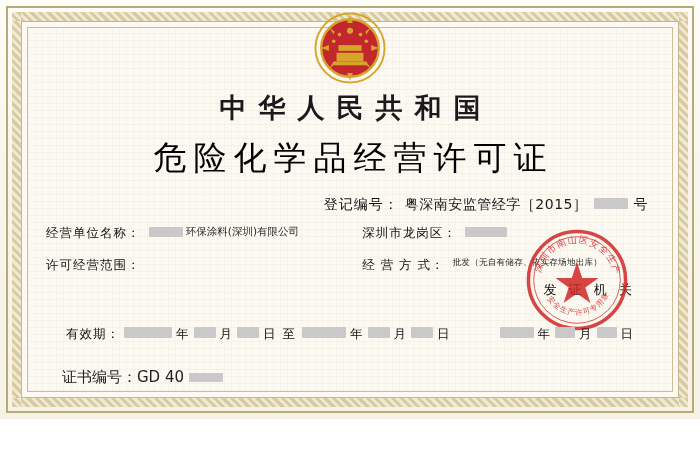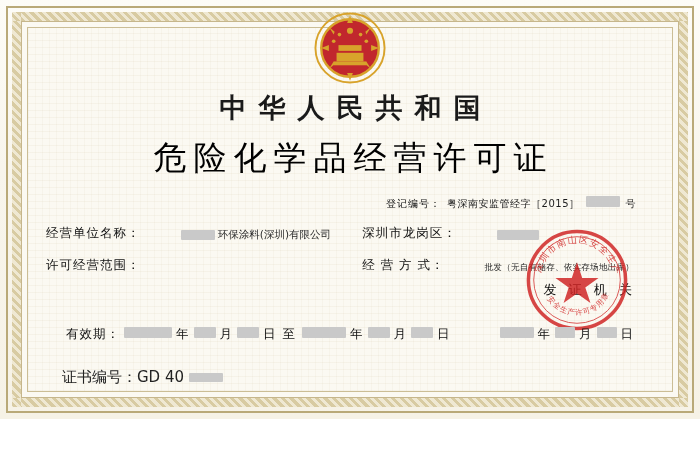--- a/index.html
+++ b/index.html
@@ -99,22 +99,22 @@
     font-size: 33px;
     letter-spacing: 7px;
     font-weight: normal;
     color: #000;
     text-indent: 7px;
   }
 
   .reg-row {
     position: absolute;
     top: 168px;
-    right: 36px;
-    font-size: 10px;
+    right: 24px;
+    font-size: 14px;
     color: #111;
     display: flex;
     align-items: baseline;
     gap: 6px;
   }
   .reg-label { letter-spacing: 1px; }
   .reg-value {
     letter-spacing: .5px;
     color: #1b1b1b;
   }
@@ -133,22 +133,21 @@
     right: 18px;
     bottom: 70px;
   }
   .field-row {
     display: flex;
     margin-bottom: 14px;
   }
   .col-left, .col-right {
     display: flex;
     flex: 1;
-    align-items: flex-end;
-    gap: 32px;
+    align-items: flex-start;
   }
   .col-left { width: 52%; flex: 0 0 52%; }
   .col-right { width: 48%; flex: 0 0 48%; }
   .f-label {
     font-size: 12.5px;
     color: #111;
     white-space: nowrap;
     letter-spacing: 1px;
     padding-top: 1px;
   }

